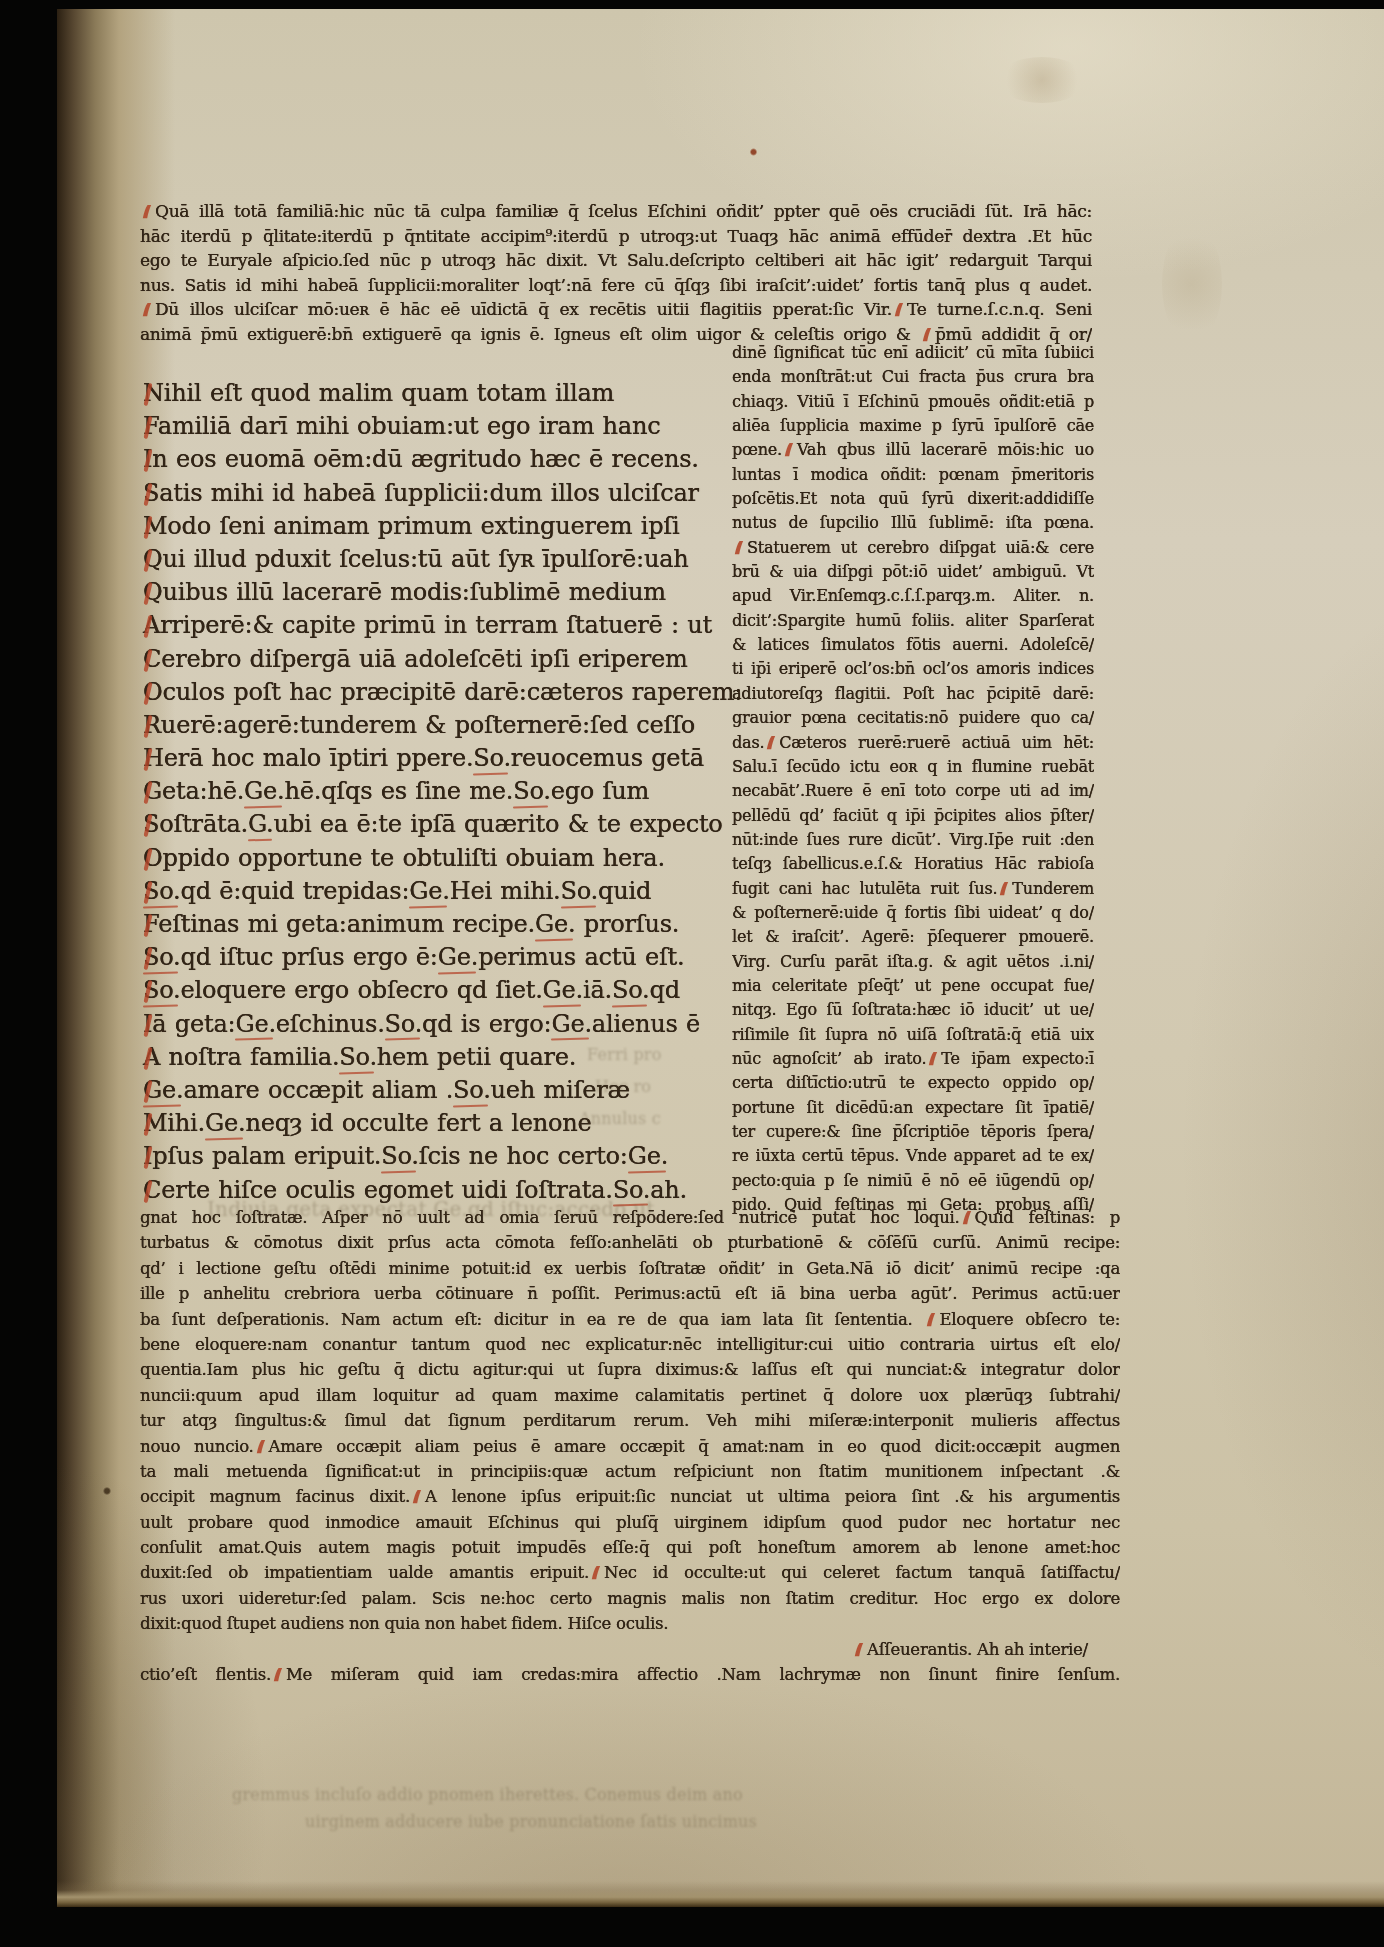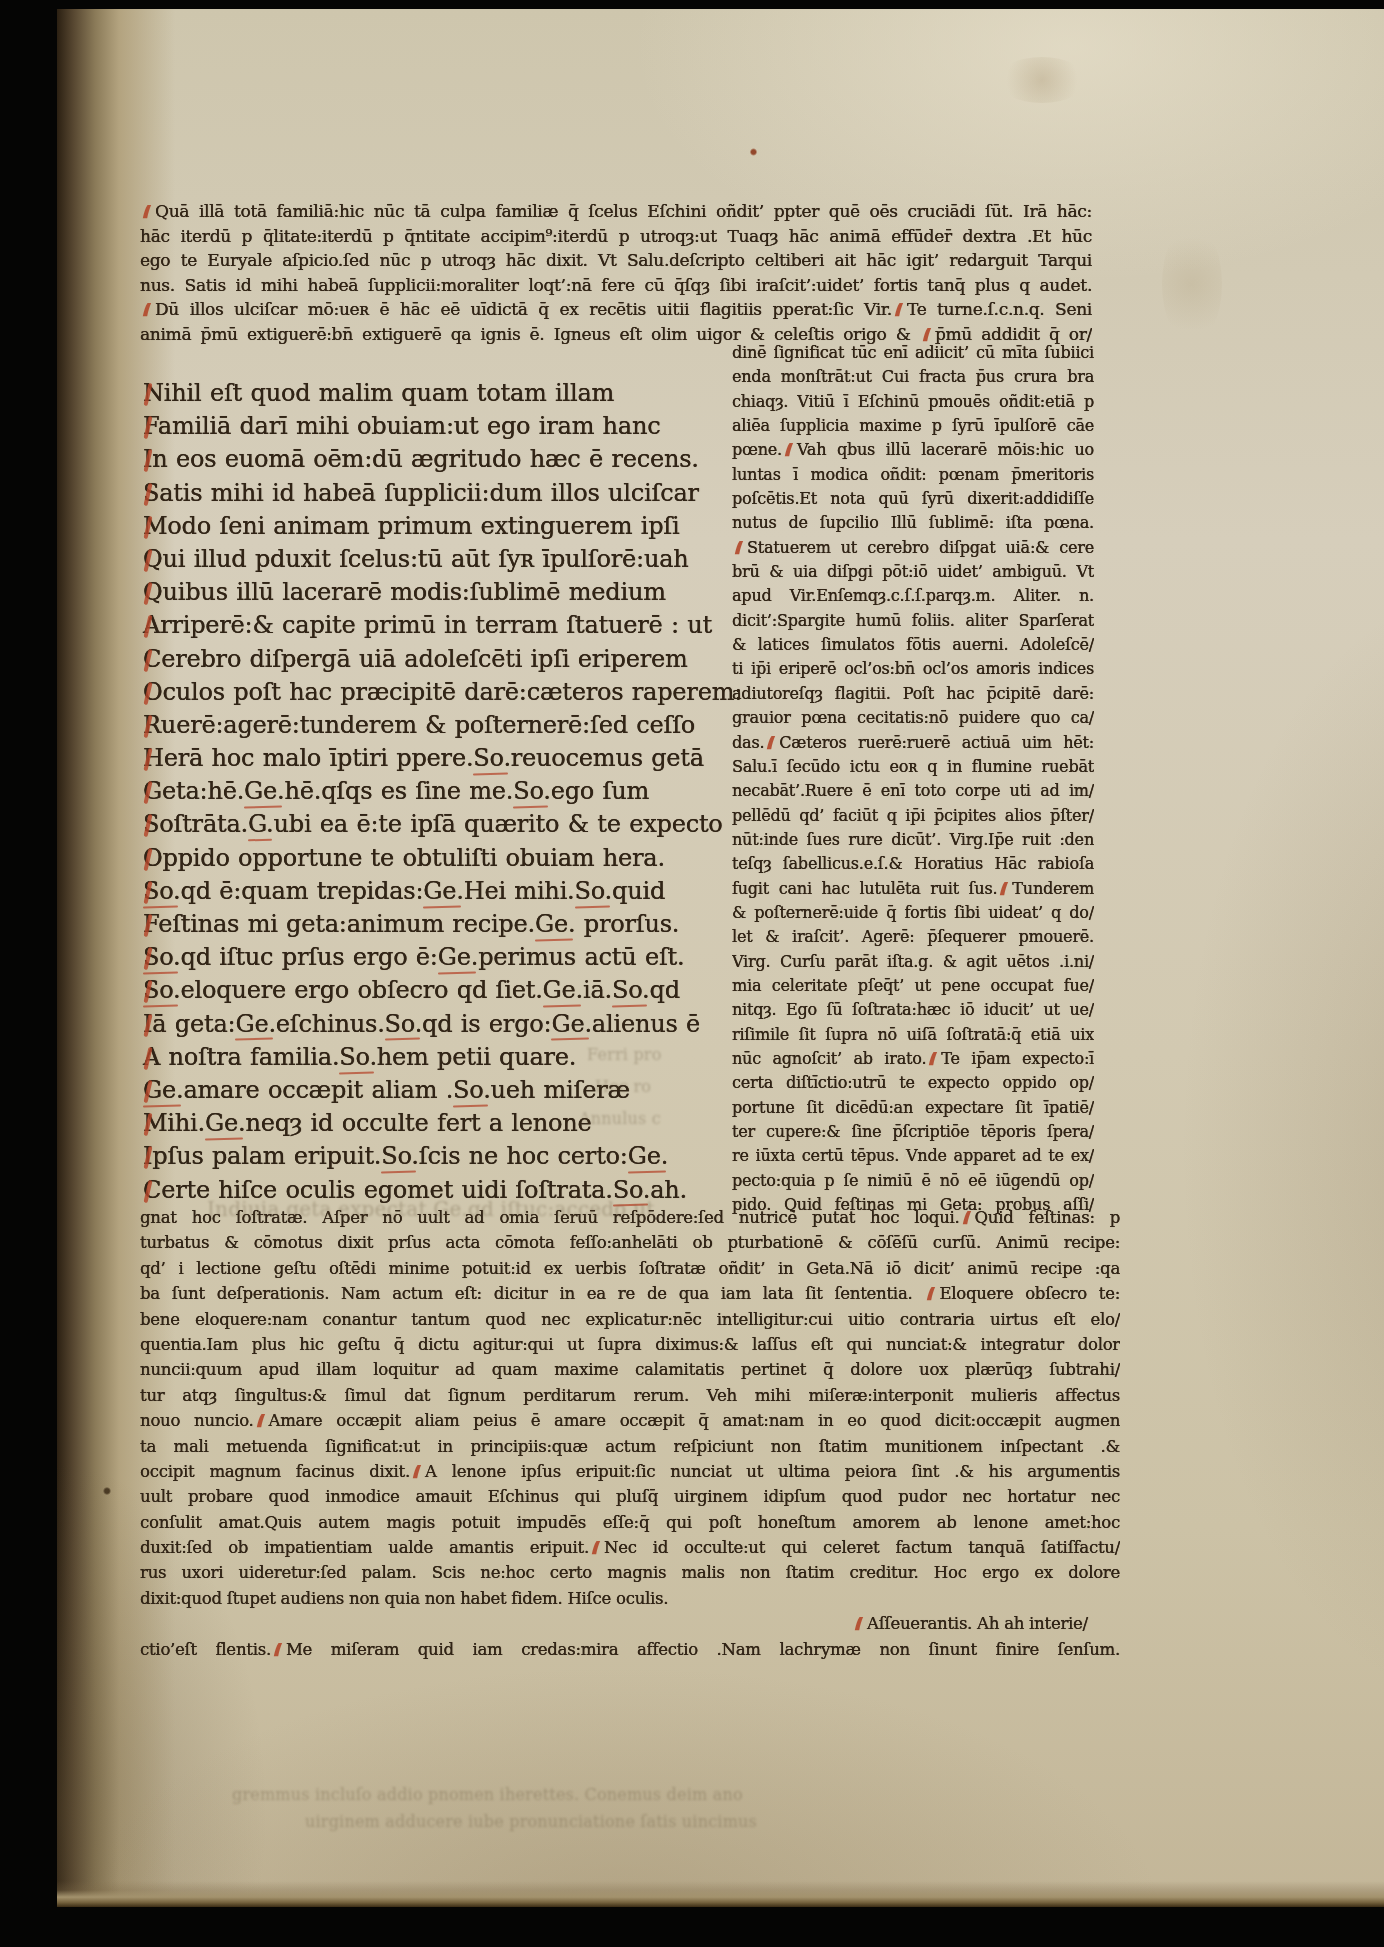--- a/index.html
+++ b/index.html
@@ -94,21 +94,21 @@
       <div class="tline noj rubricated"><span class="run">Qui illud pduxit ſcelus:tū aūt ſyʀ īpulſorē:uah</span></div>
       <div class="tline noj rubricated"><span class="run">Quibus illū lacerarē modis:ſublimē medium</span></div>
       <div class="tline noj rubricated"><span class="run">Arriperē:&amp; capite primū in terram ſtatuerē : ut</span></div>
       <div class="tline noj rubricated"><span class="run">Cerebro diſpergā uiā adoleſcēti ipſi eriperem</span></div>
       <div class="tline noj rubricated"><span class="run">Oculos poſt hac præcipitē darē:cæteros raperem:</span></div>
       <div class="tline noj rubricated"><span class="run">Ruerē:agerē:tunderem &amp; poſternerē:ſed ceſſo</span></div>
       <div class="tline noj rubricated"><span class="run">Herā hoc malo īptiri ppere.</span><span class="spk">So.</span><span class="run">reuocemus getā</span></div>
       <div class="tline noj rubricated"><span class="run">Geta:hē.</span><span class="spk">Ge.</span><span class="run">hē.qſqs es ſine me.</span><span class="spk">So.</span><span class="run">ego ſum</span></div>
       <div class="tline noj rubricated"><span class="run">Soſtrāta.</span><span class="spk">G.</span><span class="run">ubi ea ē:te ipſā quærito &amp; te expecto</span></div>
       <div class="tline noj rubricated"><span class="run">Oppido opportune te obtuliſti obuiam hera.</span></div>
-      <div class="tline noj rubricated"><span class="spk">So.</span><span class="run">qd ē:quam trepidas:</span><span class="spk">Ge.</span><span class="run">Hei mihi.</span><span class="spk">So.</span><span class="run">quid</span></div>
+      <div class="tline noj rubricated"><span class="spk">So.</span><span class="run">qd ē:quid trepidas:</span><span class="spk">Ge.</span><span class="run">Hei mihi.</span><span class="spk">So.</span><span class="run">quid</span></div>
       <div class="tline noj rubricated"><span class="run">Feſtinas mi geta:animum recipe.</span><span class="spk">Ge.</span><span class="run"> prorſus.</span></div>
       <div class="tline noj rubricated"><span class="spk">So.</span><span class="run">qd iſtuc prſus ergo ē:</span><span class="spk">Ge.</span><span class="run">perimus actū eſt.</span></div>
       <div class="tline noj rubricated"><span class="spk">So.</span><span class="run">eloquere ergo obſecro qd ſiet.</span><span class="spk">Ge.</span><span class="run">iā.</span><span class="spk">So.</span><span class="run">qd</span></div>
       <div class="tline noj rubricated"><span class="run">Iā geta:</span><span class="spk">Ge.</span><span class="run">eſchinus.</span><span class="spk">So.</span><span class="run">qd is ergo:</span><span class="spk">Ge.</span><span class="run">alienus ē</span></div>
       <div class="tline noj rubricated"><span class="run">A noſtra familia.</span><span class="spk">So.</span><span class="run">hem petii quare.</span></div>
       <div class="tline noj rubricated"><span class="spk">Ge.</span><span class="run">amare occæpit aliam .</span><span class="spk">So.</span><span class="run">ueh miſeræ</span></div>
       <div class="tline noj rubricated"><span class="run">Mihi.</span><span class="spk">Ge.</span><span class="run">neqȝ id occulte fert a lenone</span></div>
       <div class="tline noj rubricated"><span class="run">Ipſus palam eripuit.</span><span class="spk">So.</span><span class="run">ſcis ne hoc certo:</span><span class="spk">Ge.</span></div>
       <div class="tline noj rubricated"><span class="run">Certe hiſce oculis egomet uidi ſoſtrata.</span><span class="spk">So.</span><span class="run">ah.</span></div>
     </div>
@@ -159,20 +159,21 @@
       <div class="tline just"><span class="run">re iūxta certū tēpus. Vnde apparet ad te ex/</span></div>
       <div class="tline just"><span class="run">pecto:quia p ſe nimiū ē nō eē iūgendū op/</span></div>
       <div class="tline just"><span class="run">pido.   Quid feſtinas mi Geta: probus aſſi/</span></div>
     </div>
   <div class="tblock" id="bottom-block">
       <div class="tline just"><span class="run">gnat hoc ſoſtratæ. Aſper nō uult ad omia ſeruū reſpōdere:ſed nutricē putat hoc loqui.</span><span class="pilcrow"><svg width="12" height="15" viewBox="0 0 11 16" aria-hidden="true">
             <path d="M1 15.2 C2.3 9.2 3.7 4.2 6.1 1 L9.9 1 C8.1 4.9 6.7 9.8 5.7 15.2 Z"></path>
           </svg></span><span class="run">Quid feſtinas: p</span></div>
       <div class="tline just"><span class="run">turbatus &amp; cōmotus dixit prſus acta cōmota feſſo:anhelāti ob pturbationē &amp; cōſēſū curſū.   Animū recipe:</span></div>
       <div class="tline just"><span class="run">qd’ i lectione geſtu oſtēdi  minime potuit:id ex uerbis ſoſtratæ oñdit’ in Geta.Nā iō dicit’ animū recipe :qa</span></div>
+      <div class="tline just"><span class="run">ille p anhelitu crebriora uerba cōtinuare n̄ poſſit.   Perimus:actū eſt iā bina uerba agūt’. Perimus actū:uer</span></div>
       <div class="tline just"><span class="run">ba ſunt deſperationis. Nam actum eſt: dicitur in ea re de qua iam lata  ſit ſententia.  </span><span class="pilcrow"><svg width="12" height="15" viewBox="0 0 11 16" aria-hidden="true">
             <path d="M1 15.2 C2.3 9.2 3.7 4.2 6.1 1 L9.9 1 C8.1 4.9 6.7 9.8 5.7 15.2 Z"></path>
           </svg></span><span class="run">Eloquere obſecro te:</span></div>
       <div class="tline just"><span class="run">bene eloquere:nam conantur tantum quod nec explicatur:nēc intelligitur:cui uitio contraria uirtus eſt elo/</span></div>
       <div class="tline just"><span class="run">quentia.Iam plus hic geſtu q̄ dictu agitur:qui ut ſupra diximus:&amp; laſſus eſt qui nunciat:&amp; integratur dolor</span></div>
       <div class="tline just"><span class="run">nuncii:quum apud  illam loquitur ad quam maxime  calamitatis pertinet q̄ dolore uox plærūqȝ ſubtrahi/</span></div>
       <div class="tline just"><span class="run">tur atqȝ ſingultus:&amp; ſimul dat ſignum perditarum rerum.   Veh mihi miſeræ:interponit mulieris affectus</span></div>
       <div class="tline just"><span class="run">nouo nuncio.</span><span class="pilcrow"><svg width="12" height="15" viewBox="0 0 11 16" aria-hidden="true">
             <path d="M1 15.2 C2.3 9.2 3.7 4.2 6.1 1 L9.9 1 C8.1 4.9 6.7 9.8 5.7 15.2 Z"></path>
           </svg></span><span class="run">Amare occæpit aliam peius ē amare occæpit q̄ amat:nam in eo quod dicit:occæpit augmen</span></div>

